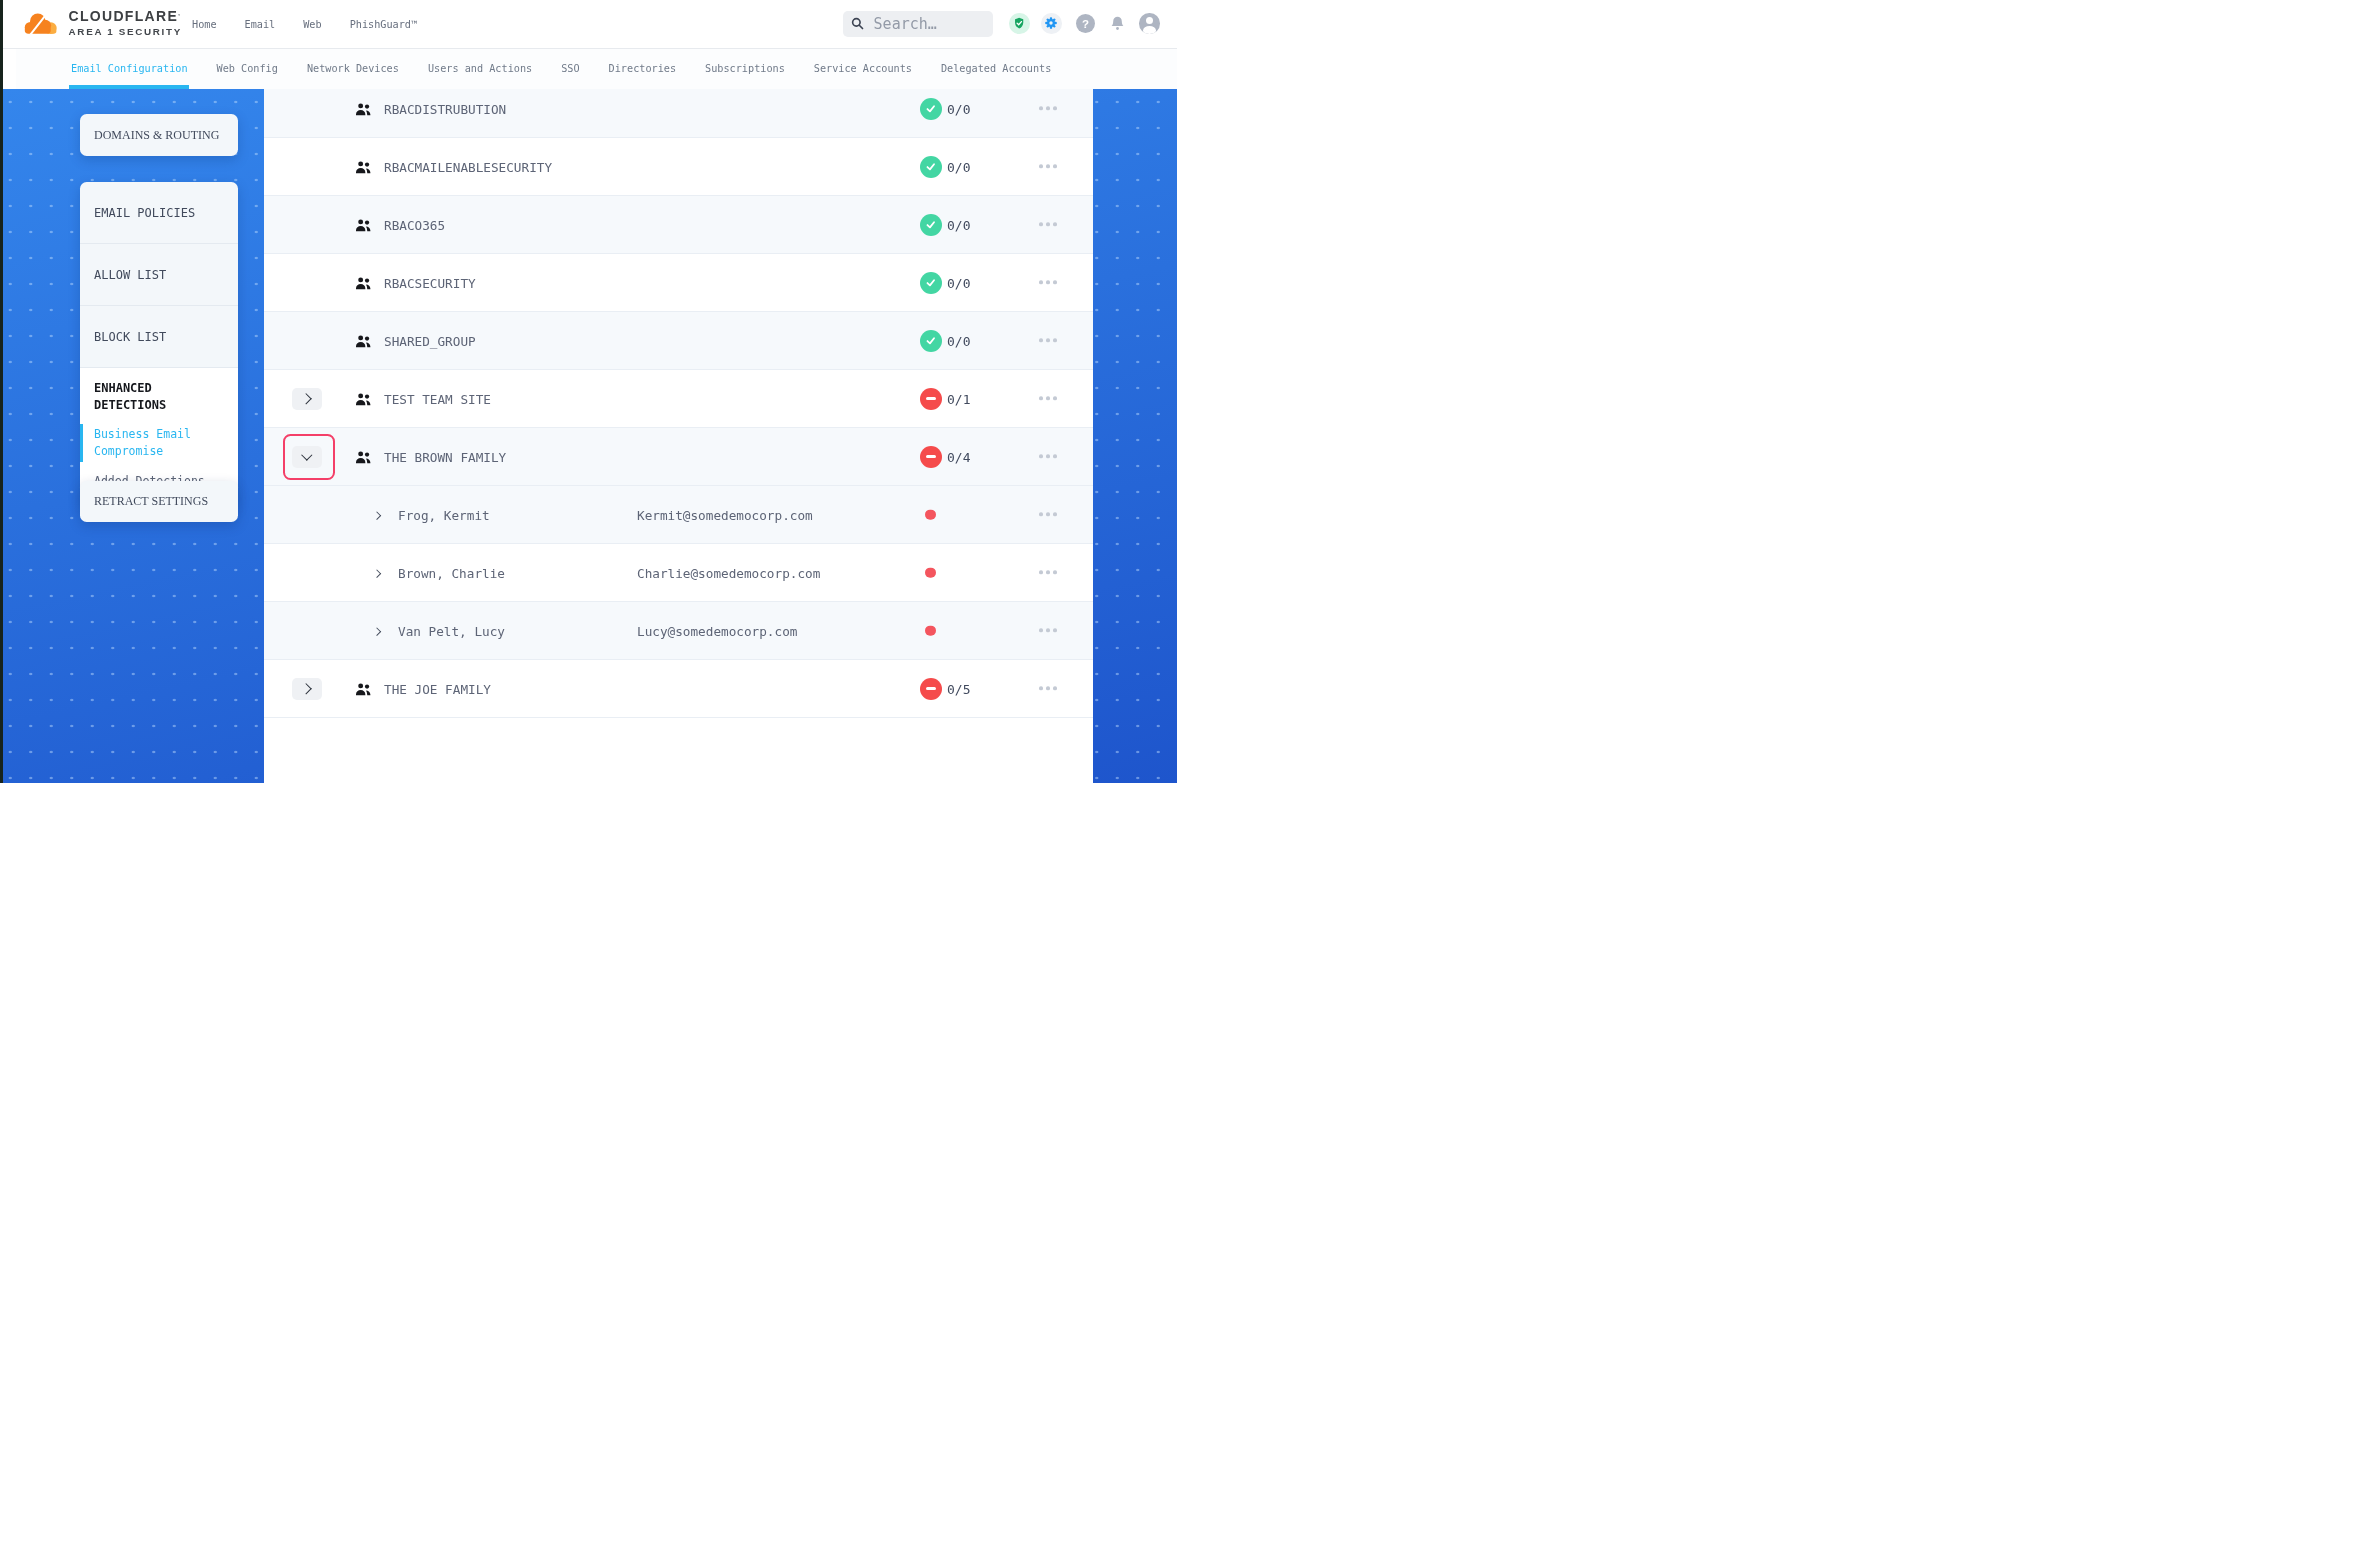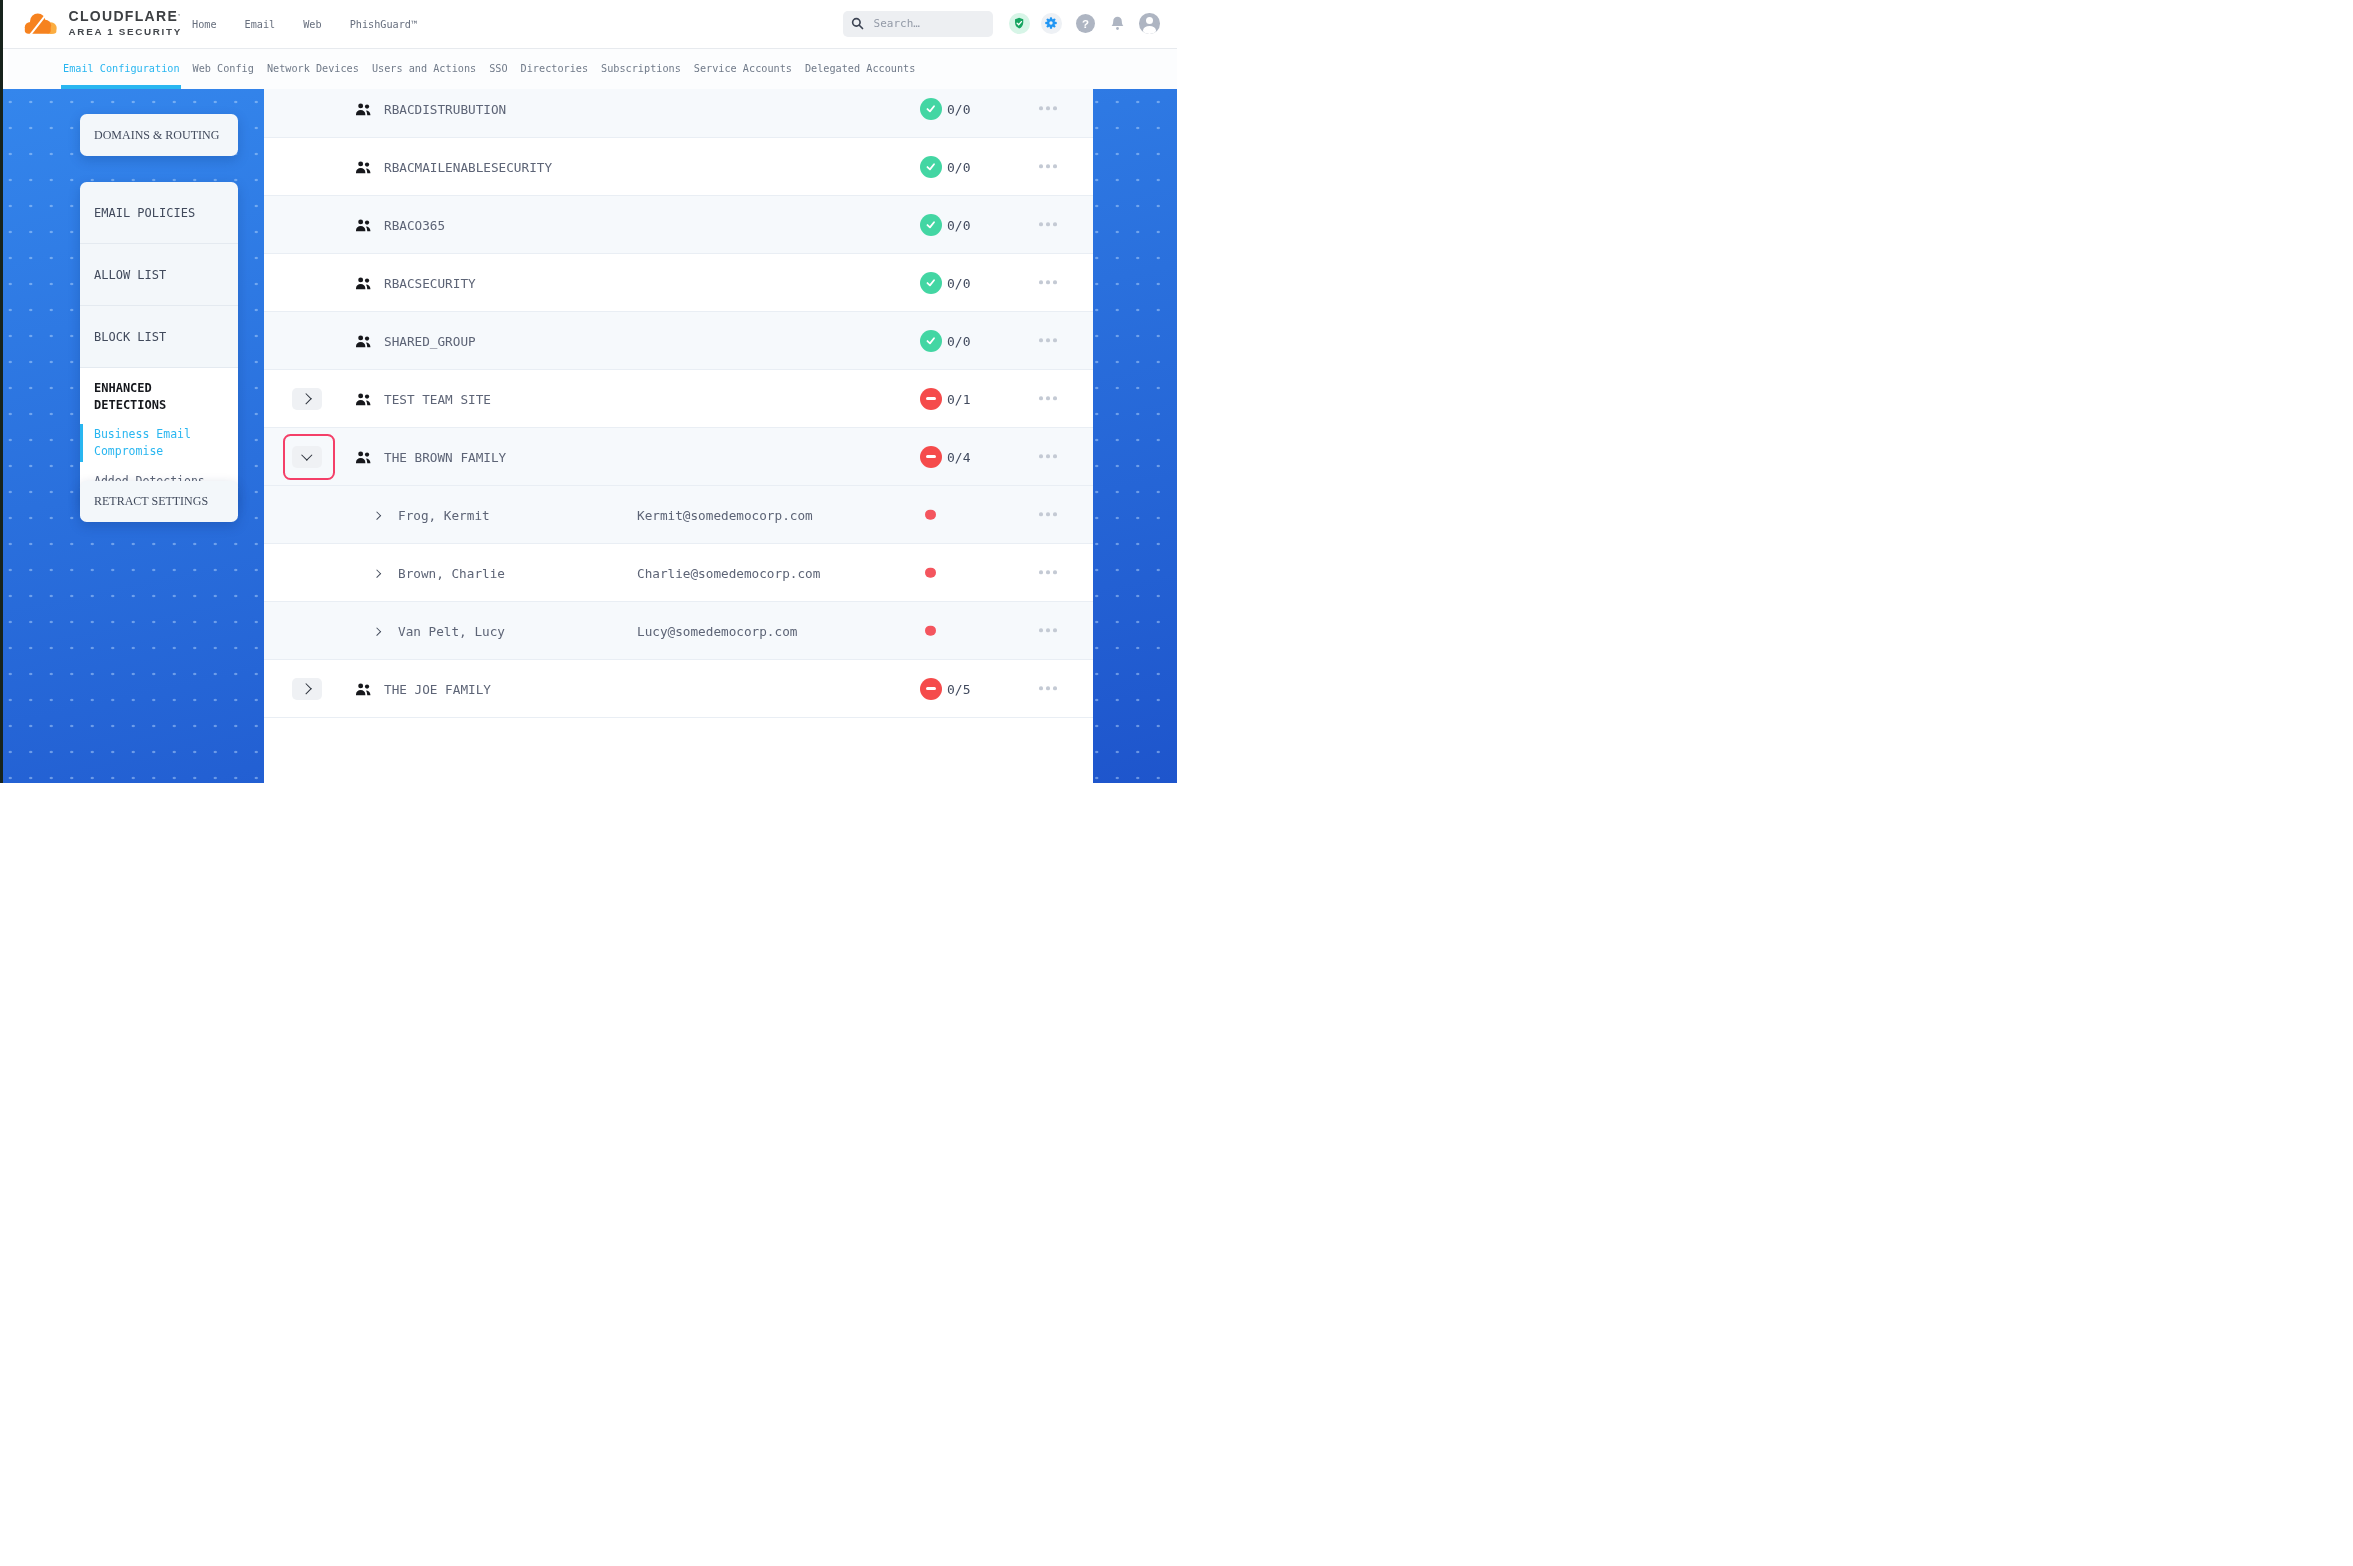--- a/index.html
+++ b/index.html
@@ -15,36 +15,36 @@
   .brandtxt{margin-left:6.6px;font-family:"Liberation Sans",sans-serif;}
   .brand{font-size:14px;font-weight:700;color:#3d4043;letter-spacing:1.3px;line-height:15.6px;}
   .brand i{font-style:normal;font-size:7.4px;vertical-align:top;color:#7d8186;}
   .brandsub{font-size:9.8px;font-weight:700;color:#43474c;letter-spacing:1.7px;line-height:12.3px;margin-top:1.6px;}
   .topnav{position:absolute;left:192px;top:0;height:48px;display:flex;align-items:center;gap:28px;}
   .topnav span{font-size:10.2px;color:#676f7e;cursor:pointer;}
   .search{position:absolute;left:843px;top:10.7px;width:150px;height:26px;background:#edeff2;
           border-radius:4.9px;display:flex;align-items:center;padding:0 8.2px;box-sizing:border-box;}
   .search svg{flex:0 0 auto;margin-right:7.4px;}
   .search input{border:none;background:transparent;outline:none;width:100%;
-                font-family:"DejaVu Sans Mono",monospace;font-size:11px;color:#4a5160;}
+                font-family:"DejaVu Sans Mono",monospace;font-size:15px;color:#4a5160;}
   .search input::placeholder{color:#939aa7;}
   .hicon{position:absolute;top:13px;width:20.5px;height:20.5px;border-radius:50%;
          display:flex;align-items:center;justify-content:center;cursor:pointer;}
   .hic-shield{left:1009px;background:#d7f5e7;}
   .hic-gear{left:1041px;background:#eef1f5;}
   .hic-help{left:1076px;background:#aeb5c2;color:#fff;font-family:"Liberation Sans",sans-serif;
             font-weight:700;font-size:11.5px;width:19px;height:19px;top:14px;}
   .hic-bell{left:1107px;background:transparent;}
   .hic-person{left:1139px;background:#aeb5c2;overflow:hidden;position:absolute;}
   .hic-person .head{position:absolute;left:6.6px;top:4.1px;width:7.4px;height:7.4px;border-radius:50%;background:#fff;}
   .hic-person .body{position:absolute;left:3.7px;top:13px;width:13px;height:9px;border-radius:50%;background:#fff;}
 
   
-  .tabs{position:absolute;left:8px;top:48px;width:1177px;height:41px;background:#fcfdfe;
-        display:flex;align-items:center;padding-left:55px;gap:13px;box-sizing:border-box;z-index:9;}
+  .tabs{position:absolute;left:16px;top:48px;width:1177px;height:41px;background:#fcfdfe;
+        display:flex;align-items:center;padding-left:55px;gap:29px;box-sizing:border-box;z-index:9;}
   .tab{position:relative;font-size:10.2px;color:#707a89;cursor:pointer;height:41px;
        display:flex;align-items:center;}
   .tab.active{color:#29b6f0;}
   .tab.active::after{content:"";position:absolute;left:-1.6px;right:-1.6px;bottom:0;height:3.7px;background:#29b6f0;}
 
   
   .content{position:absolute;left:0;top:89px;width:1177px;height:695px;
     background-image:
       radial-gradient(rgba(195,224,255,.45) 1.1px, transparent 1.2px),
       linear-gradient(168deg,#3486ec 0%,#2a70dd 45%,#1e55cc 100%);

